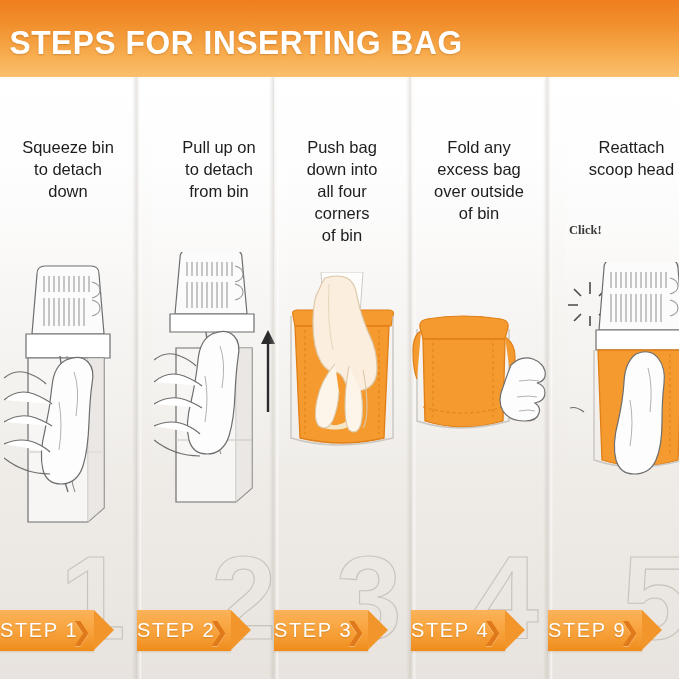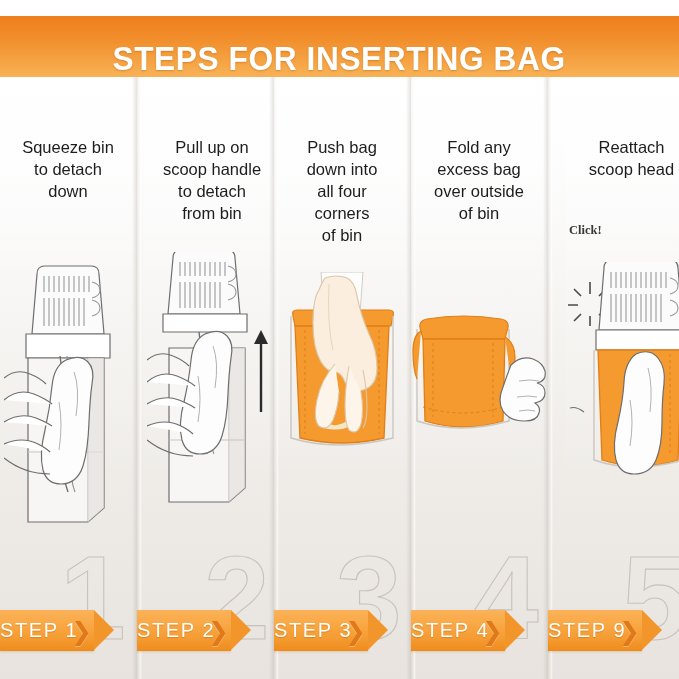--- a/index.html
+++ b/index.html
@@ -5,23 +5,23 @@
   html,body{margin:0;padding:0;}
   body{
     width:679px;height:679px;overflow:hidden;
     font-family:"Liberation Sans","DejaVu Sans",sans-serif;
     background:#ffffff;
   }
   .poster{position:relative;width:679px;height:679px;overflow:hidden;background:#ffffff;}
 
   
   .header{
-    position:absolute;left:0;top:16px;width:679px;height:86px;
+    position:absolute;left:0;top:0;width:679px;height:86px;
     background:linear-gradient(180deg,#ef7e1e 0%,#f18f2c 28%,#f7ab4d 62%,#fbc170 92%,#fcc87d 100%);
-    display:flex;align-items:center;justify-content:center;
+    display:flex;align-items:center;
   }
   .header-title{
     color:#ffffff;font-size:33px;font-weight:bold;letter-spacing:.6px;
     text-shadow:0 1px 2px rgba(150,80,0,.35);
     transform:scaleX(.96);white-space:nowrap;
   }
 
   
   .panels{
     position:absolute;left:0;top:77px;width:679px;height:602px;
@@ -128,24 +128,23 @@
           <path d="M0 126 q12 -10 26 -4 q10 4 16 10" fill="none" stroke="#6e6e6e" stroke-width="1.2"></path>
           <path d="M0 148 q14 -12 30 -6 q12 5 18 10" fill="#ffffff" stroke="#6e6e6e" stroke-width="1.2"></path>
           <path d="M0 170 q16 -10 32 -4 q10 4 16 8" fill="#ffffff" stroke="#6e6e6e" stroke-width="1.2"></path>
           <path d="M0 192 q18 -8 34 0 q8 4 12 8" fill="#ffffff" stroke="#6e6e6e" stroke-width="1.2"></path>
           <path d="M0 206 q20 16 46 16" fill="none" stroke="#6e6e6e" stroke-width="1.2"></path>
         </svg>
       </div>
     </div>
     <div class="panel-sep" style="left:132px;"></div>
 
-    <div class="panel" style="left:144px;width:136px;">
+    <div class="panel" style="left:151px;width:136px;">
       <div class="caption">
         <div>Pull up on</div>
-        <div>scoop handle</div>
         <div>to detach</div>
         <div>from bin</div>
       </div>
       <div class="wm" style="left:60px;">2</div>
       <div class="art">
         <svg width="130" height="290" viewBox="0 0 130 290">
 
           <path d="M26 6 q0 -8 8 -8 h46 q8 0 8 8 l5 56 h-72 z" fill="#fbfbfb" stroke="#6e6e6e" stroke-width="1.2"></path>
           <g stroke="#9a9a9a" stroke-width="1.1" fill="none">
             <path d="M33 10 v14 M38 10 v14 M43 10 v14 M48 10 v14 M53 10 v14 M58 10 v14 M63 10 v14 M68 10 v14 M73 10 v14 M78 10 v14"></path>

